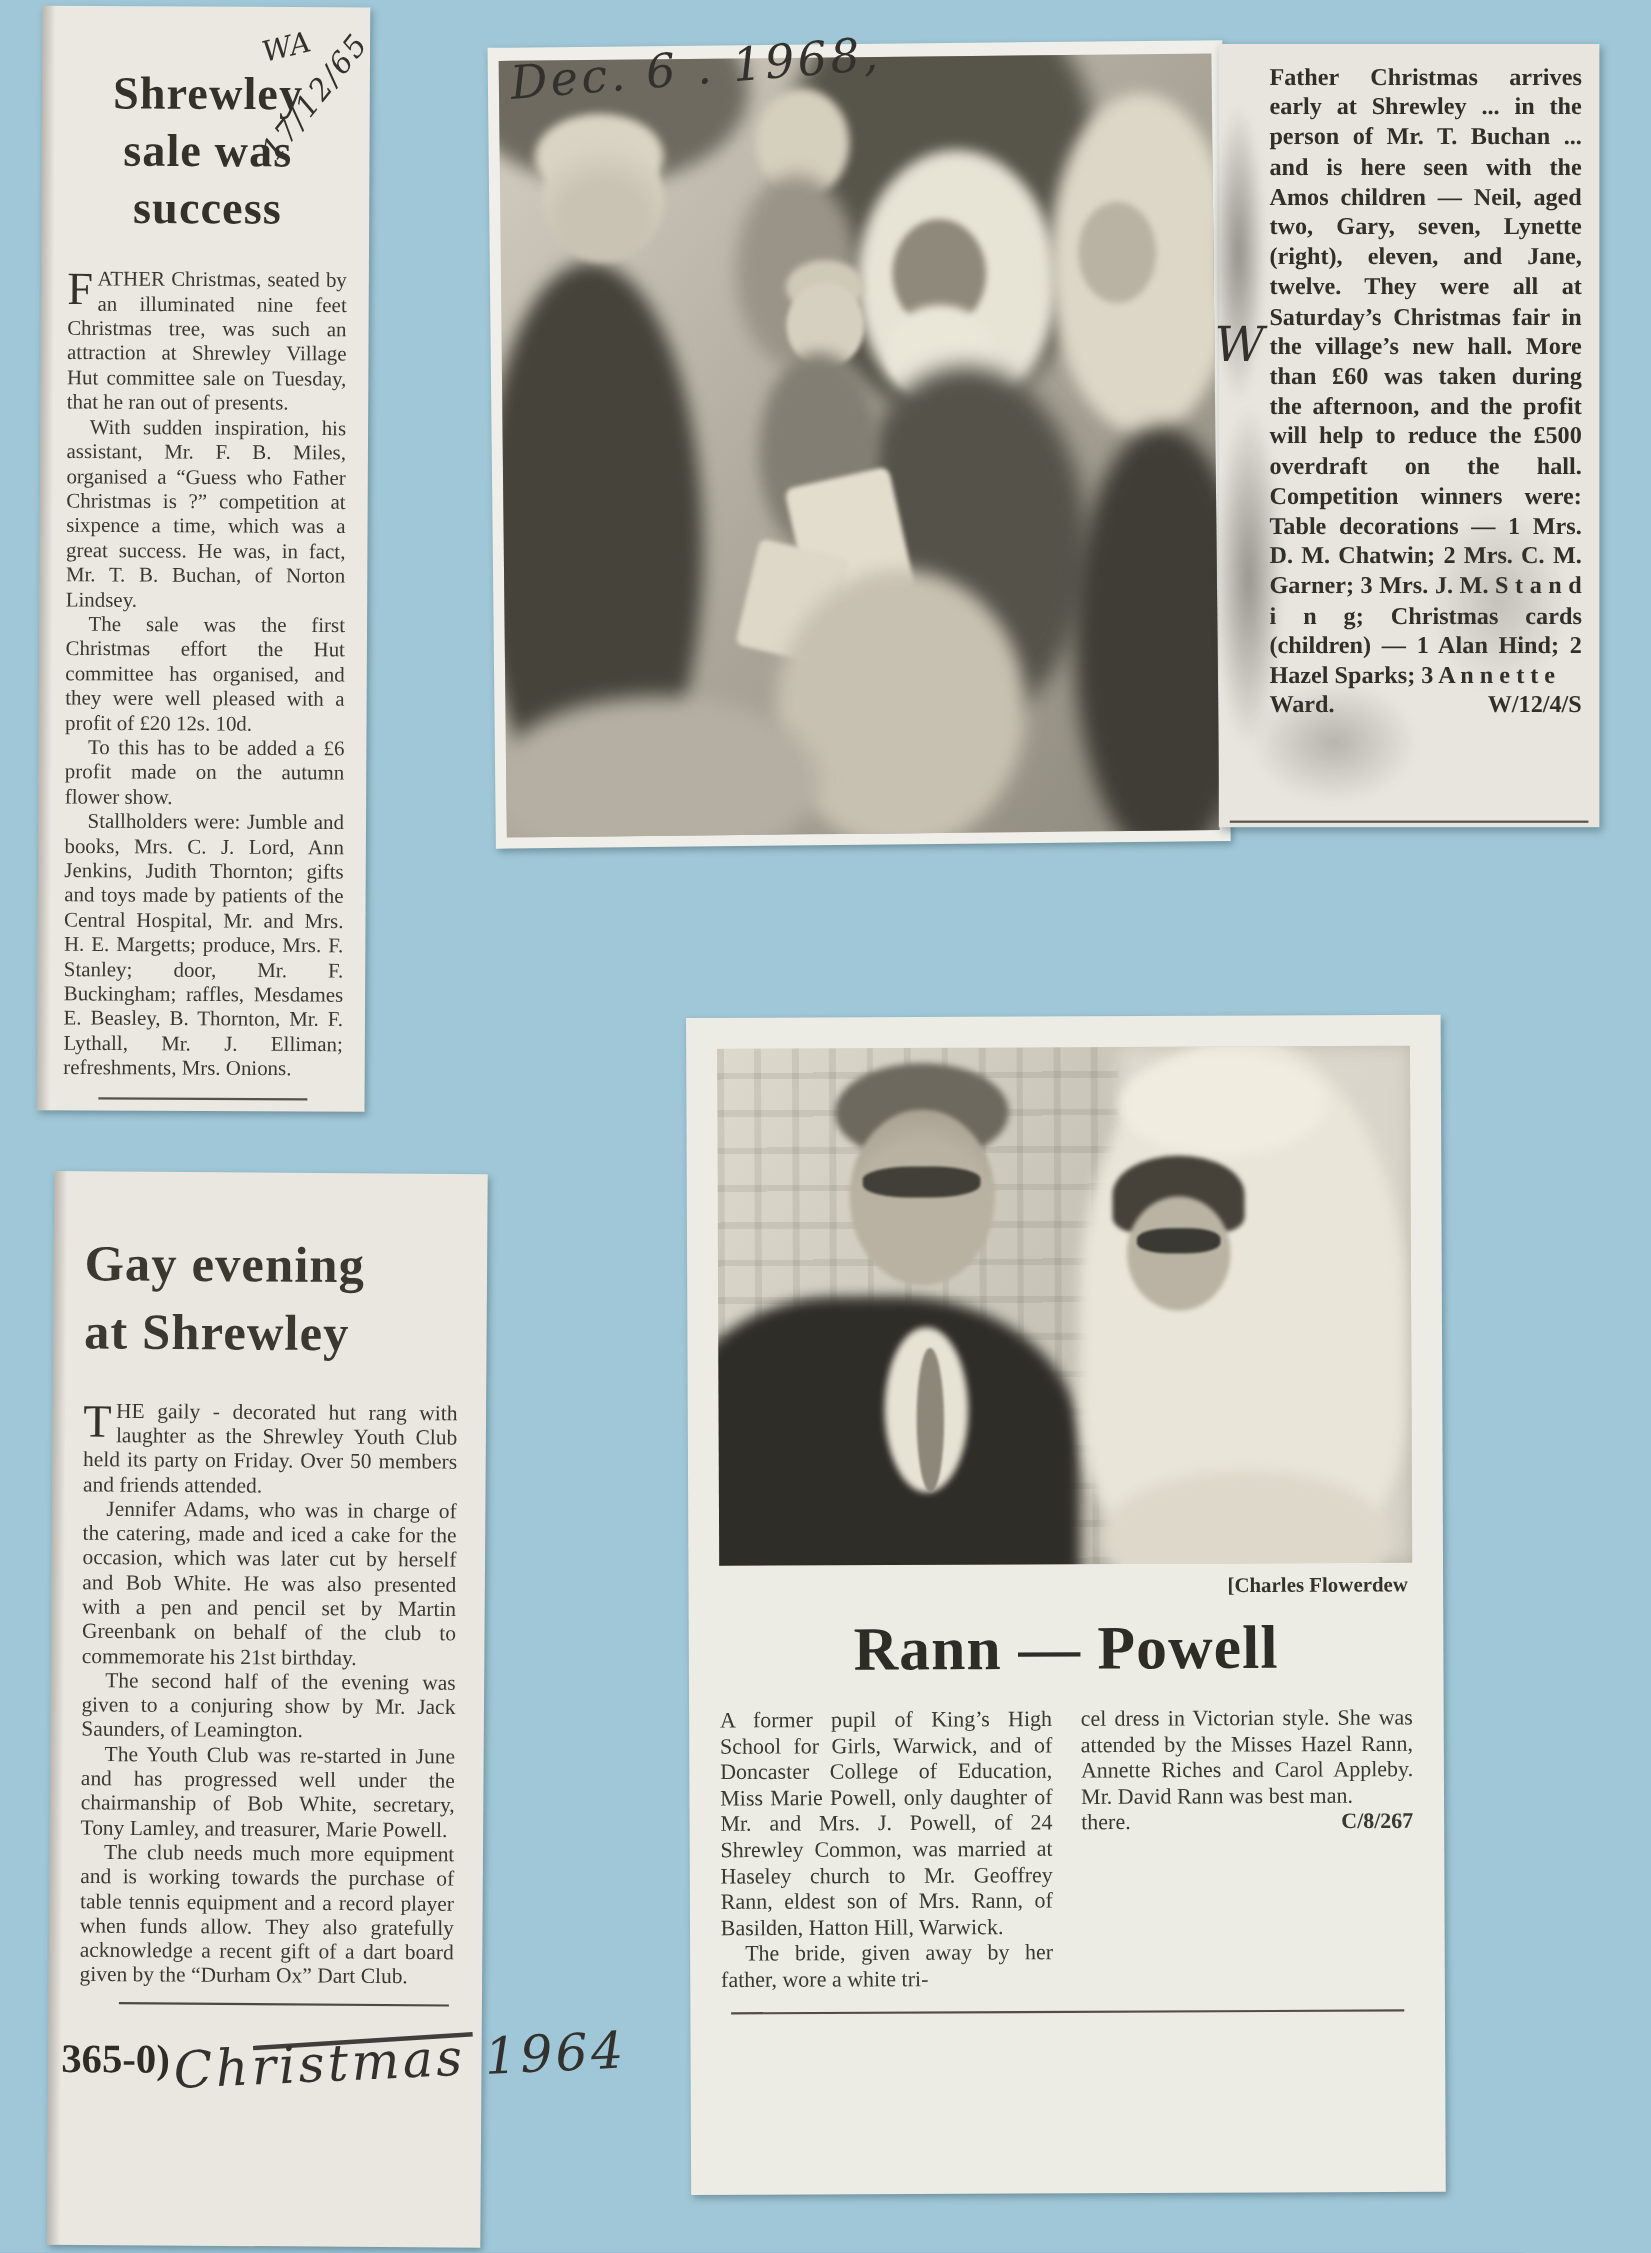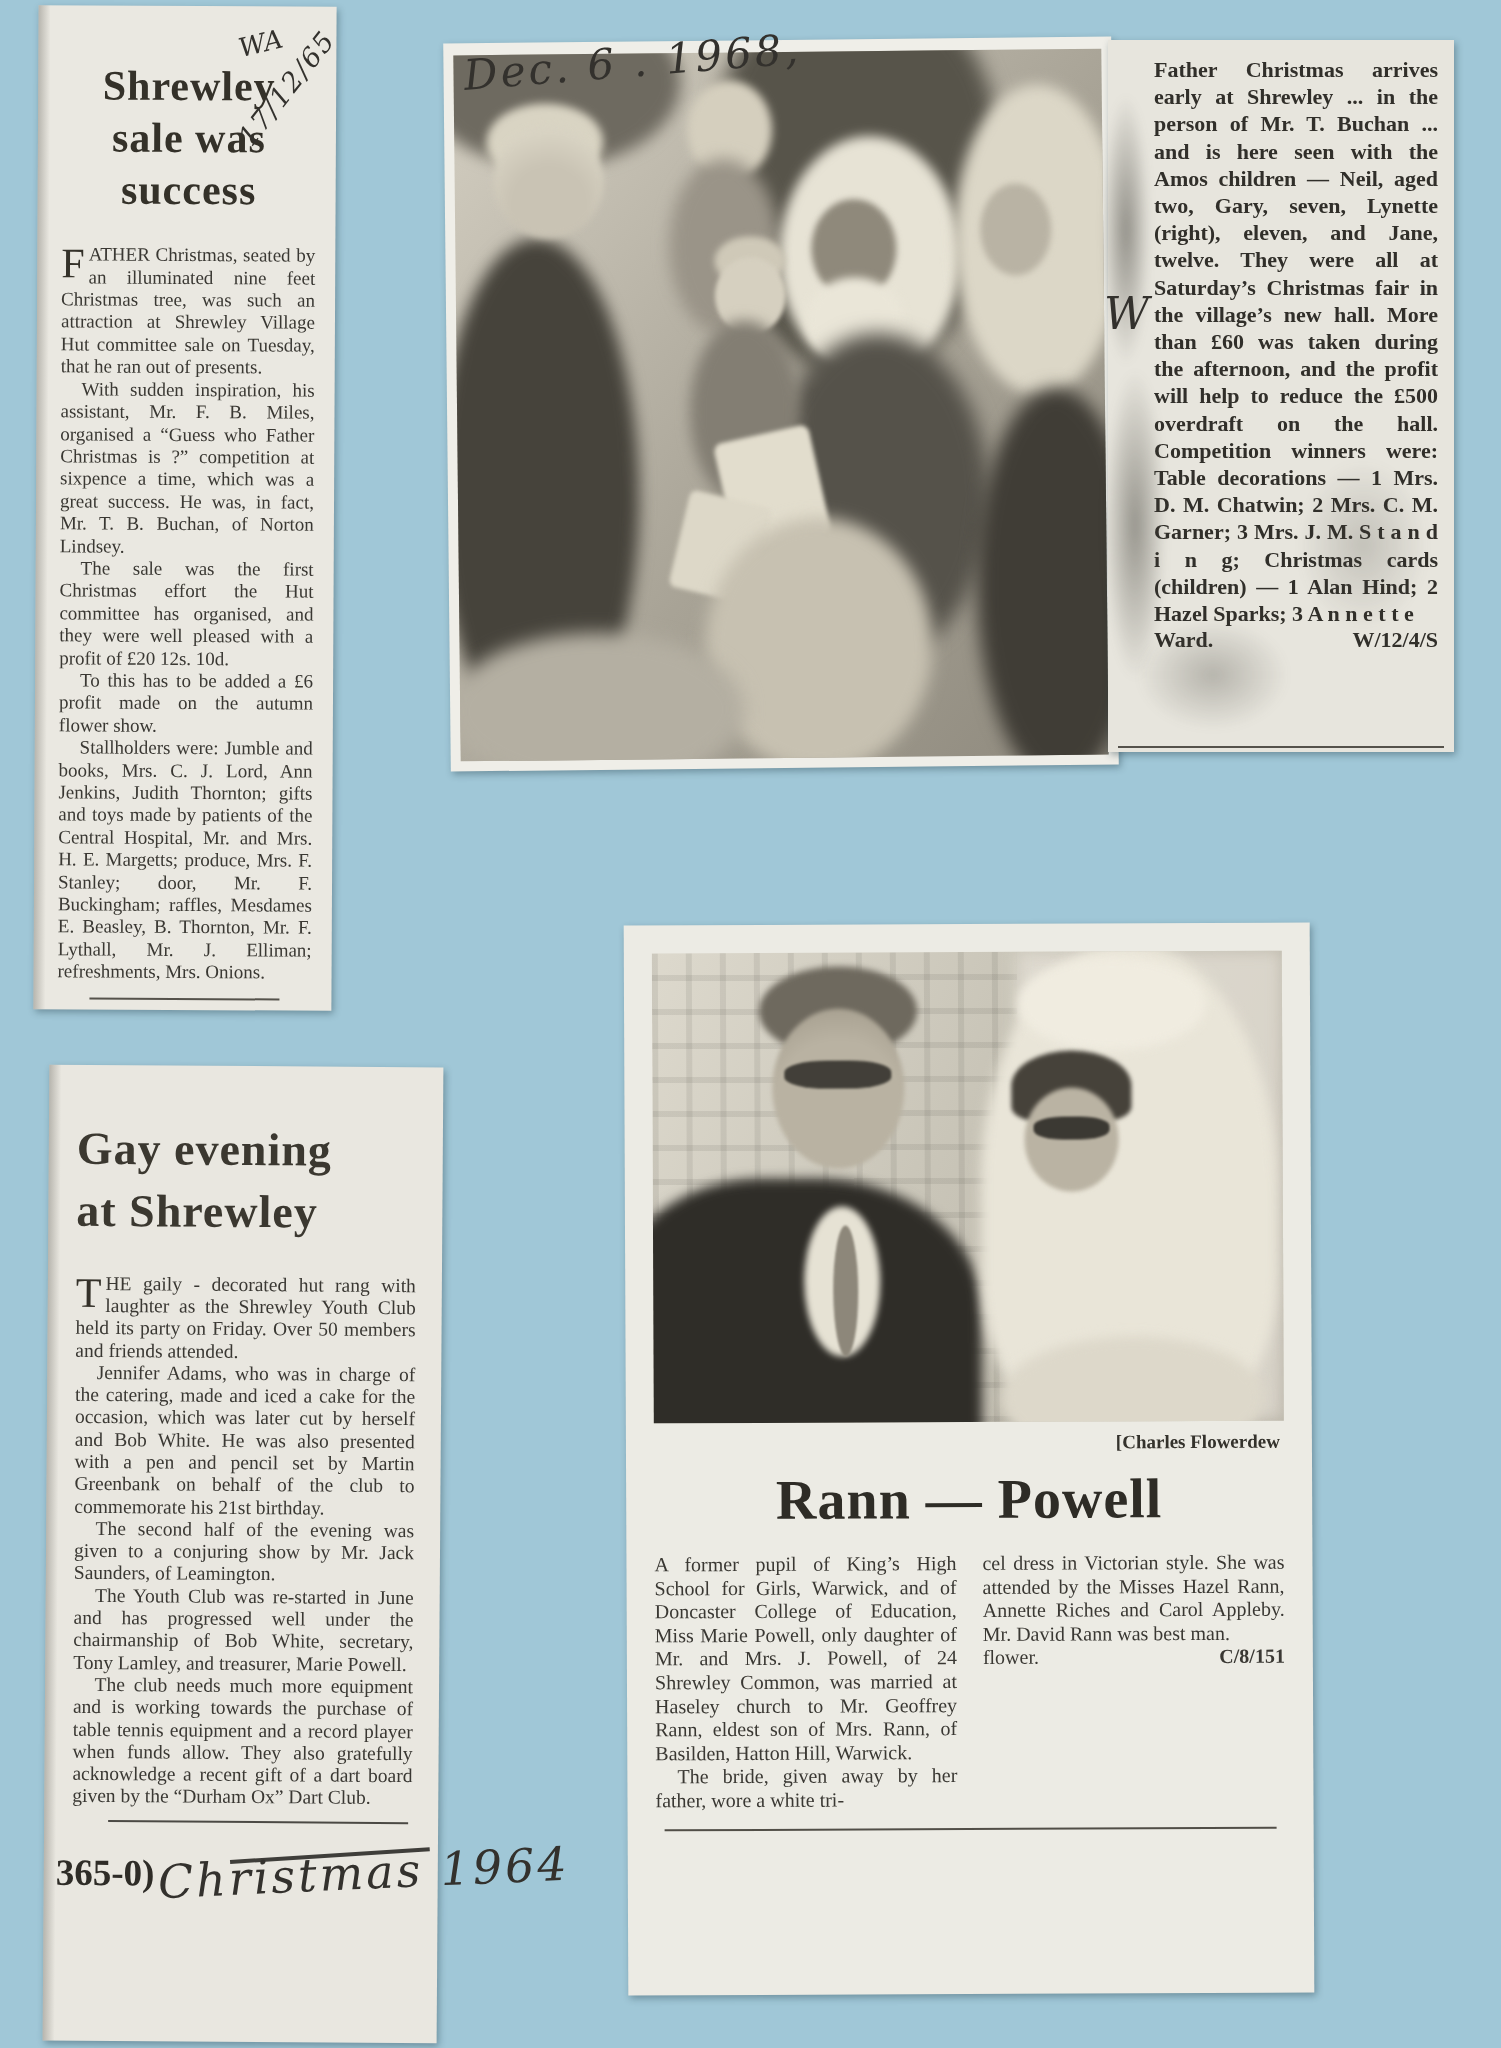--- a/index.html
+++ b/index.html
@@ -171,21 +171,21 @@
     <div class="credit">[Charles Flowerdew</div>
     <h1 class="whead">Rann — Powell</h1>
     <div class="wcols">
       <div class="wcol">
         <p class="np">A former pupil of King’s High School for Girls, Warwick, and of Doncaster College of Education, Miss Marie Powell, only daughter of Mr. and Mrs. J. Powell, of 24 Shrewley Common, was married at Haseley church to Mr. Geoffrey Rann, eldest son of Mrs. Rann, of Basilden, Hatton Hill, Warwick.</p>
         <p class="np ind">The bride, given away by her father, wore a white tri-</p>
       </div>
       <div class="wcol">
         <p class="np">cel dress in Victorian style. She was attended by the Misses Hazel Rann, Annette Riches and Carol Appleby. Mr. David Rann was best man.</p>
         <div class="wtail">
-          <span>flower.</span>
-          <span style="font-weight:bold;">C/8/151</span>
+          <span>there.</span>
+          <span style="font-weight:bold;">C/8/267</span>
         </div>
       </div>
     </div>
     <div class="wed-rule"></div>
   </article>
 
 </div>
 
 </body></html>

